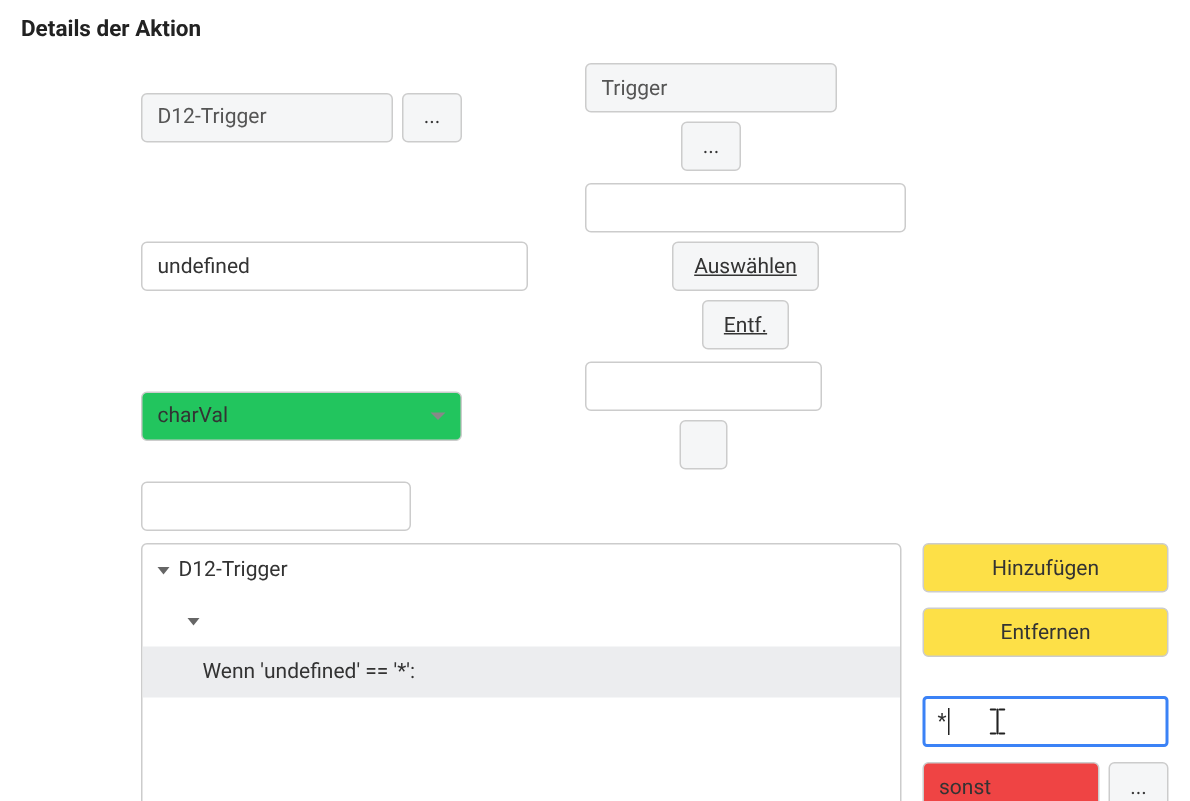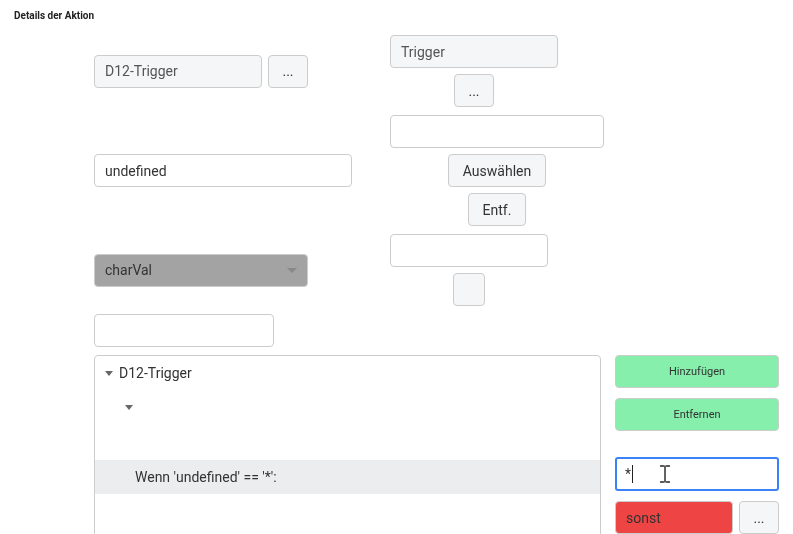--- a/index.html
+++ b/index.html
@@ -8,21 +8,21 @@
     font-size: 14px;
     color: #333;
     background: #fff;
     width: 793px;
     height: 534px;
     padding: 10px 14px;
     position: relative;
   }
   .title {
     font-weight: 700;
-    font-size: 10px;
+    font-size: 15px;
     color: #222;
     margin-bottom: 14px;
   }
   .form-area {
     margin-left: 80px;
     text-align: right;
   }
   .row {
     display: flex;
     align-items: center;
@@ -42,31 +42,31 @@
     color: #333;
     display: inline-flex;
     align-items: center;
     padding: 0 10px;
   }
   .input.readonly {
     background: #f5f6f7;
     color: #555;
   }
   .select {
-    background: #a3a3a3;
+    background: #22c55e;
     justify-content: space-between;
   }
   .btn {
     background: #f5f6f7;
     cursor: pointer;
     justify-content: center;
     user-select: none;
   }
   .btn-sm { width: 40px; }
-  .btn-auto { padding: 0 14px; }
+  .btn-auto { padding: 0 14px; text-decoration: underline; }
 
   .caret-down {
     width: 0; height: 0;
     border-left: 5px solid transparent;
     border-right: 5px solid transparent;
     border-top: 5px solid #888;
     margin-left: 8px;
   }
 
   .lower {
@@ -84,46 +84,45 @@
   }
   .tree-row {
     display: flex;
     align-items: center;
     height: 34px;
     font-size: 14px;
     color: #333;
   }
   .tree-row.sel {
     background: #ecedef;
-    margin-top: 36px;
   }
   .tree-disclosure {
     width: 0; height: 0;
     border-left: 4px solid transparent;
     border-right: 4px solid transparent;
     border-top: 5px solid #666;
     margin-right: 6px;
     flex: 0 0 auto;
   }
   .side-panel {
     width: 164px;
     display: flex;
     flex-direction: column;
     gap: 10px;
   }
   .btn-wide {
-    background: #86efac;
+    background: #fde047;
     border: 1px solid #ccc;
     border-radius: 4px;
     height: 33px;
     display: flex;
     align-items: center;
     justify-content: center;
     cursor: pointer;
-    font-size: 11px;
+    font-size: 14px;
     color: #333;
   }
   .side-gap { height: 6px; }
   .active-input {
     height: 34px;
     border: 2px solid #3b82f6;
     border-radius: 3px;
     background: #fff;
     padding: 0 8px;
     display: flex;

